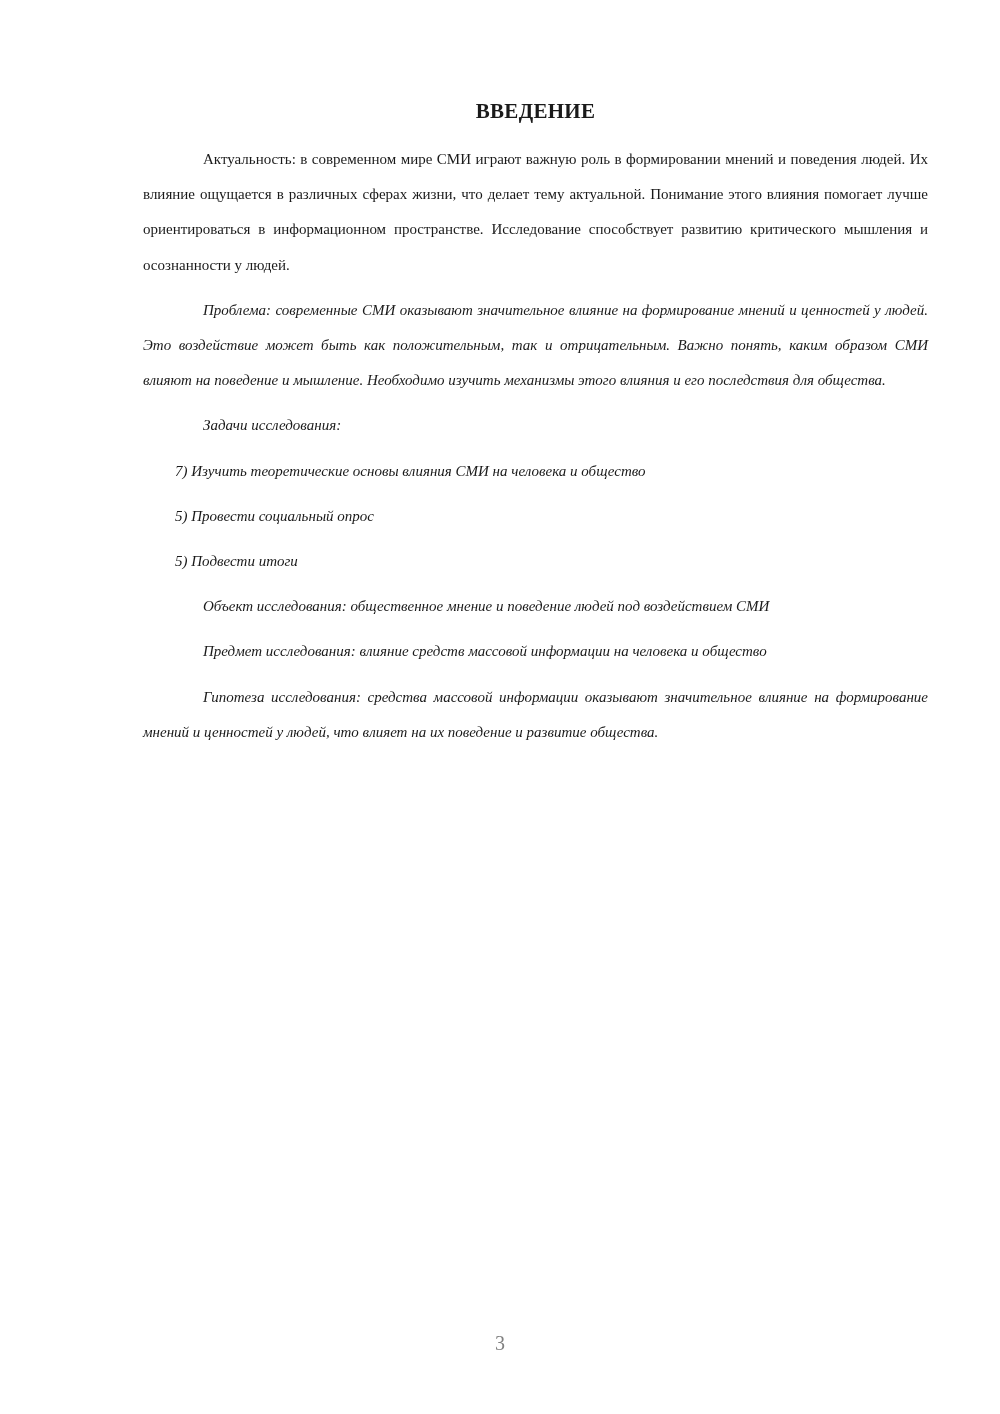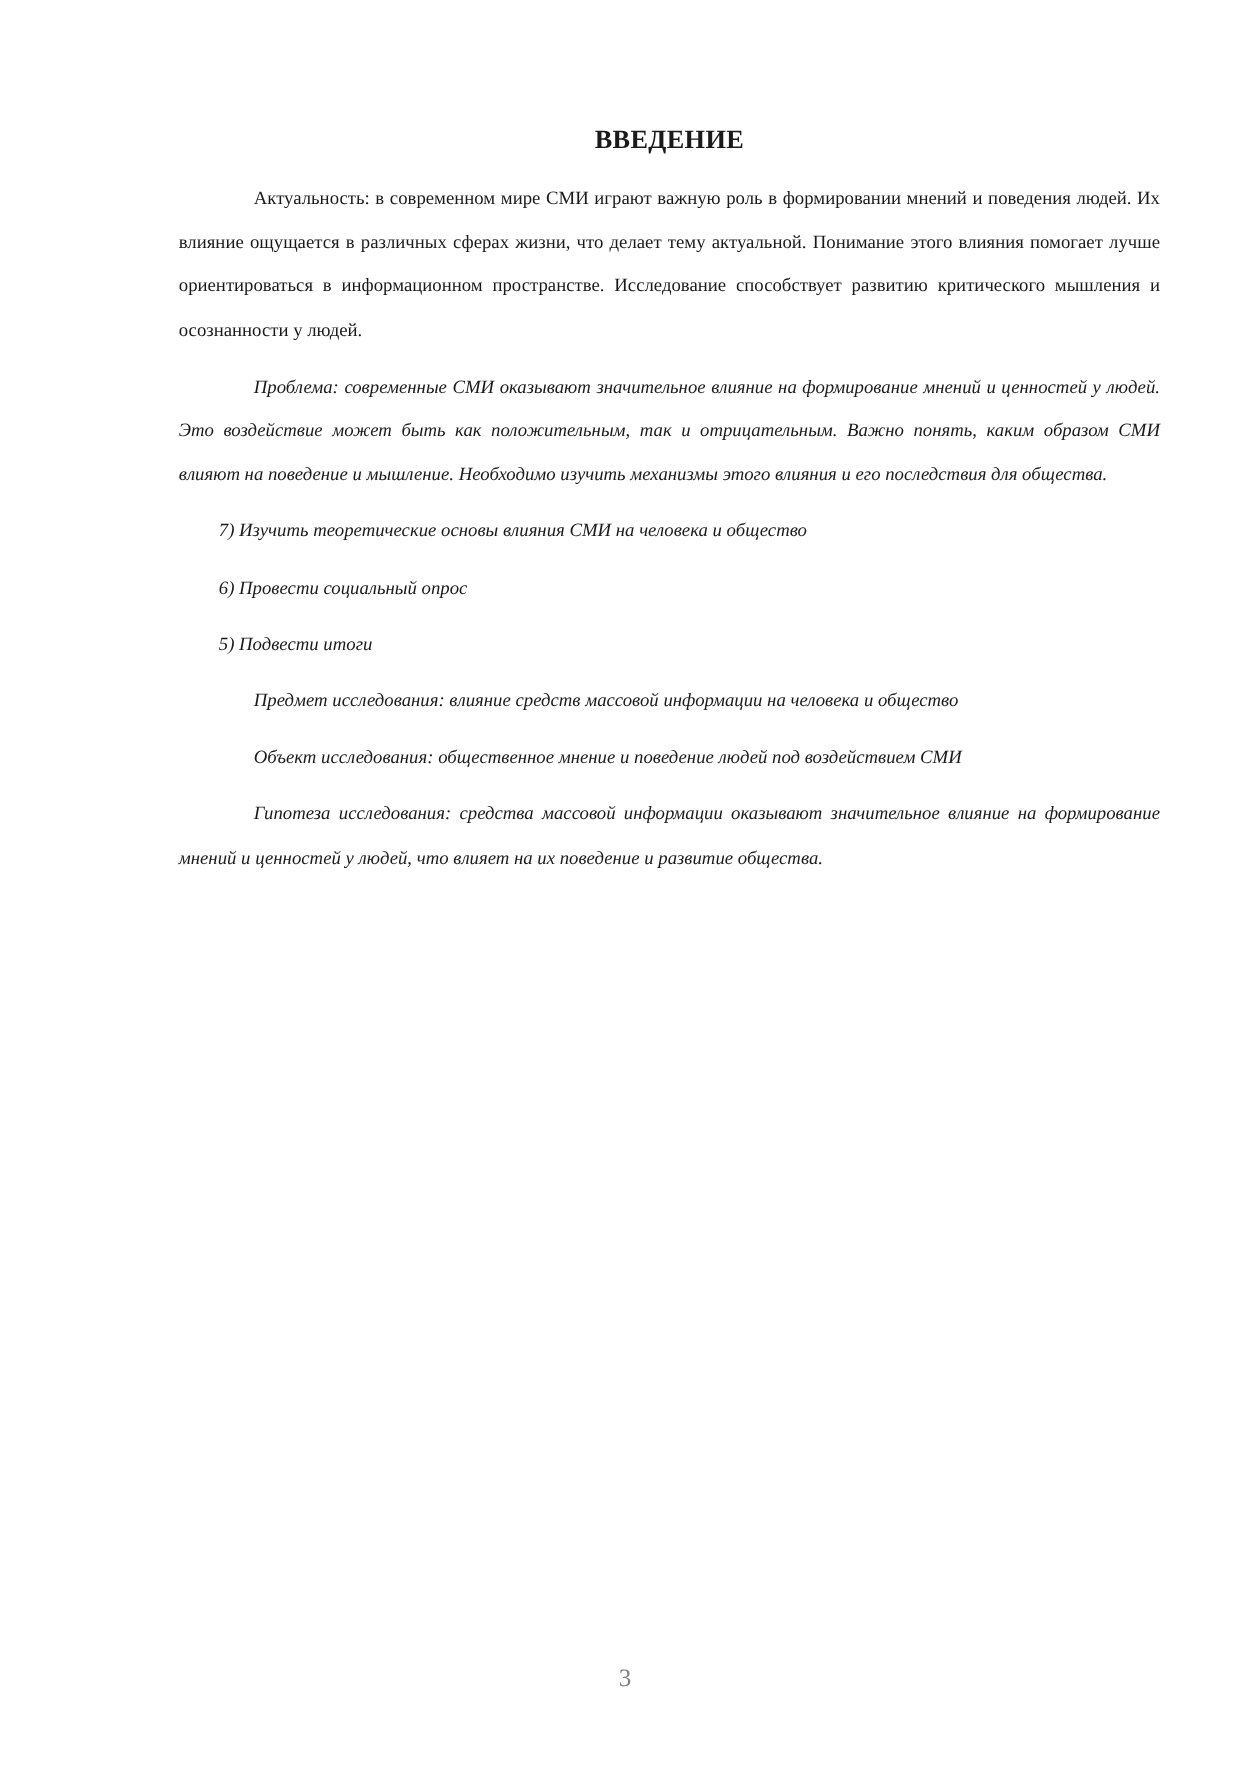--- a/index.html
+++ b/index.html
@@ -20,28 +20,29 @@
 
 <div class="page">
   <div class="content">
     <div class="title">ВВЕДЕНИЕ</div>
 
     <p class="ind">Актуальность: в современном мире СМИ играют важную роль в формировании мнений и поведения людей. Их влияние ощущается в различных сферах жизни, что делает тему актуальной. Понимание этого влияния помогает лучше ориентироваться в информационном пространстве. Исследование способствует развитию критического мышления и осознанности у людей.</p>
 
     <p class="ind gap">Проблема: современные СМИ оказывают значительное влияние на формирование мнений и ценностей у людей. Это воздействие может быть как положительным, так и отрицательным. Важно понять, каким образом СМИ влияют на поведение и мышление. Необходимо изучить механизмы этого влияния и его последствия для общества.</p>
 
 
+    <p class="ind gap">Задачи исследования:</p>
 
     <div>
       <p class="li gap">7) Изучить теоретические основы влияния СМИ на человека и общество</p>
-      <p class="li gap">6) Провести социальный опрос</p>
+      <p class="li gap">5) Провести социальный опрос</p>
       <p class="li gap">5) Подвести итоги</p>
     </div>
 
+    <p class="ind gap">Объект исследования: общественное мнение и поведение людей под воздействием СМИ</p>
+
     <p class="ind gap">Предмет исследования: влияние средств массовой информации на человека и общество</p>
-
-    <p class="ind gap">Объект исследования: общественное мнение и поведение людей под воздействием СМИ</p>
 
     <p class="ind gap">Гипотеза исследования: средства массовой информации оказывают значительное влияние на формирование мнений и ценностей у людей, что влияет на их поведение и развитие общества.</p>
   </div>
 
   <div class="pagenum">3</div>
 </div>
 
 </body></html>

